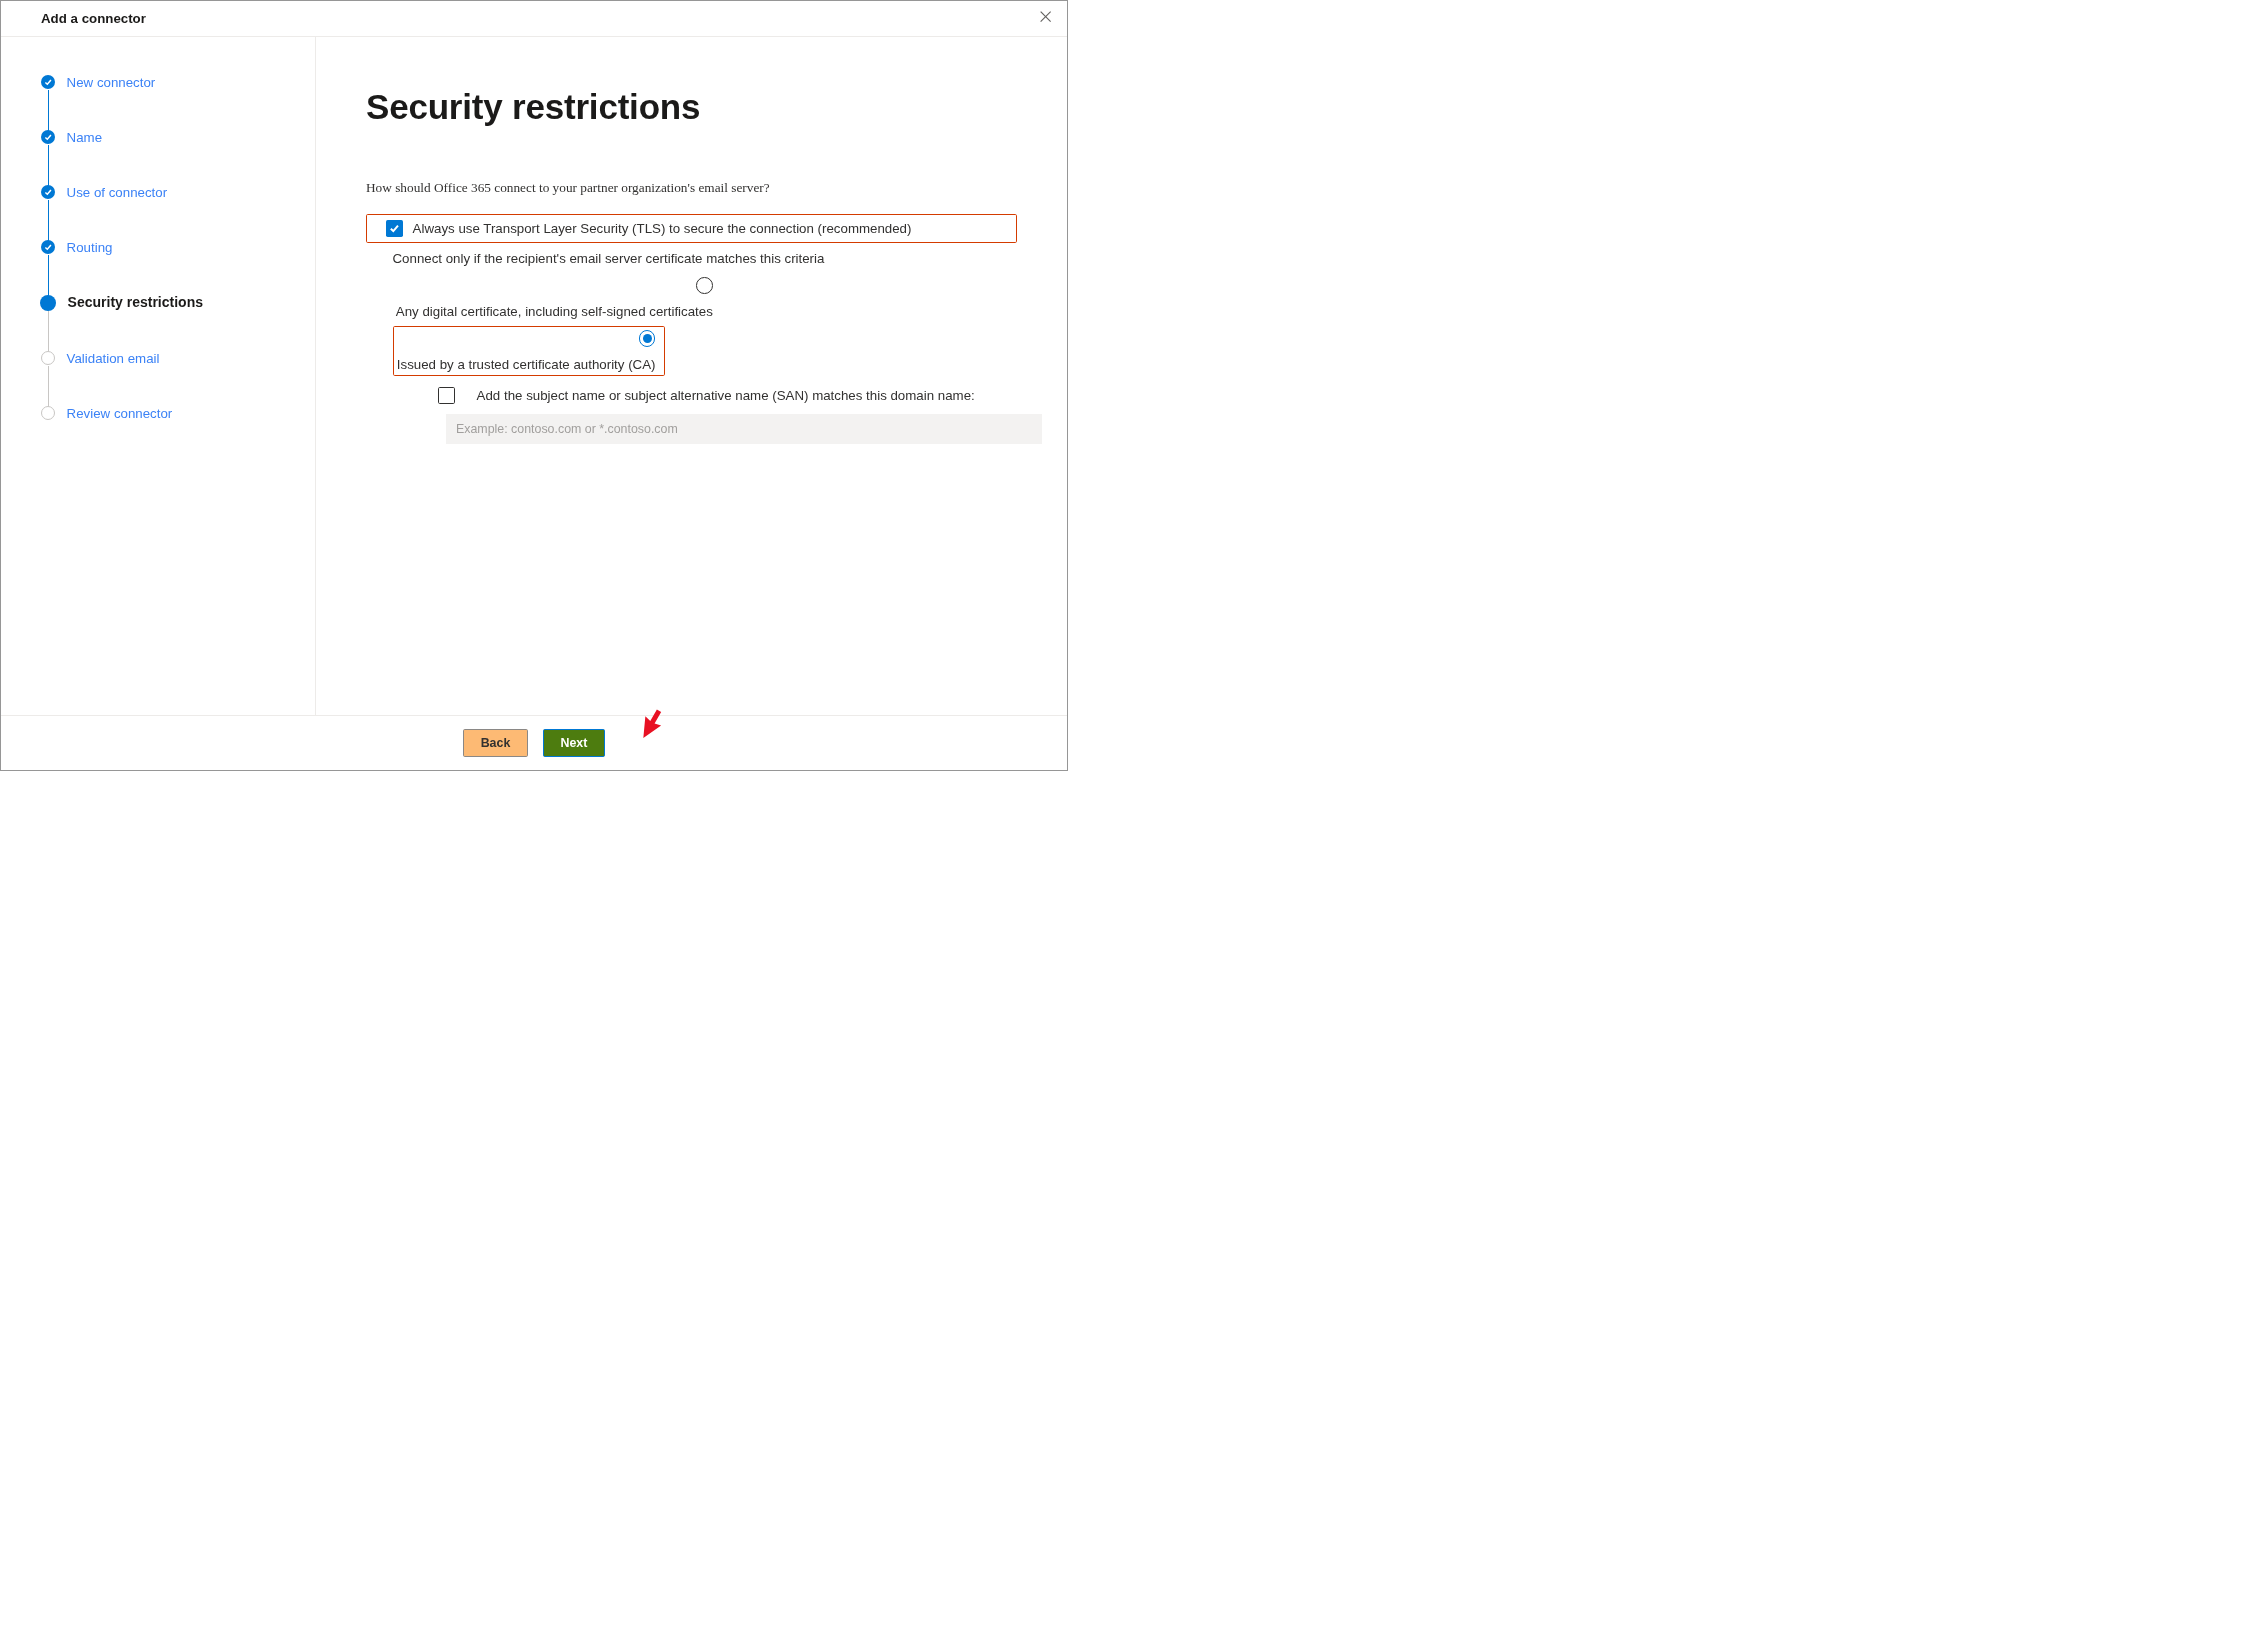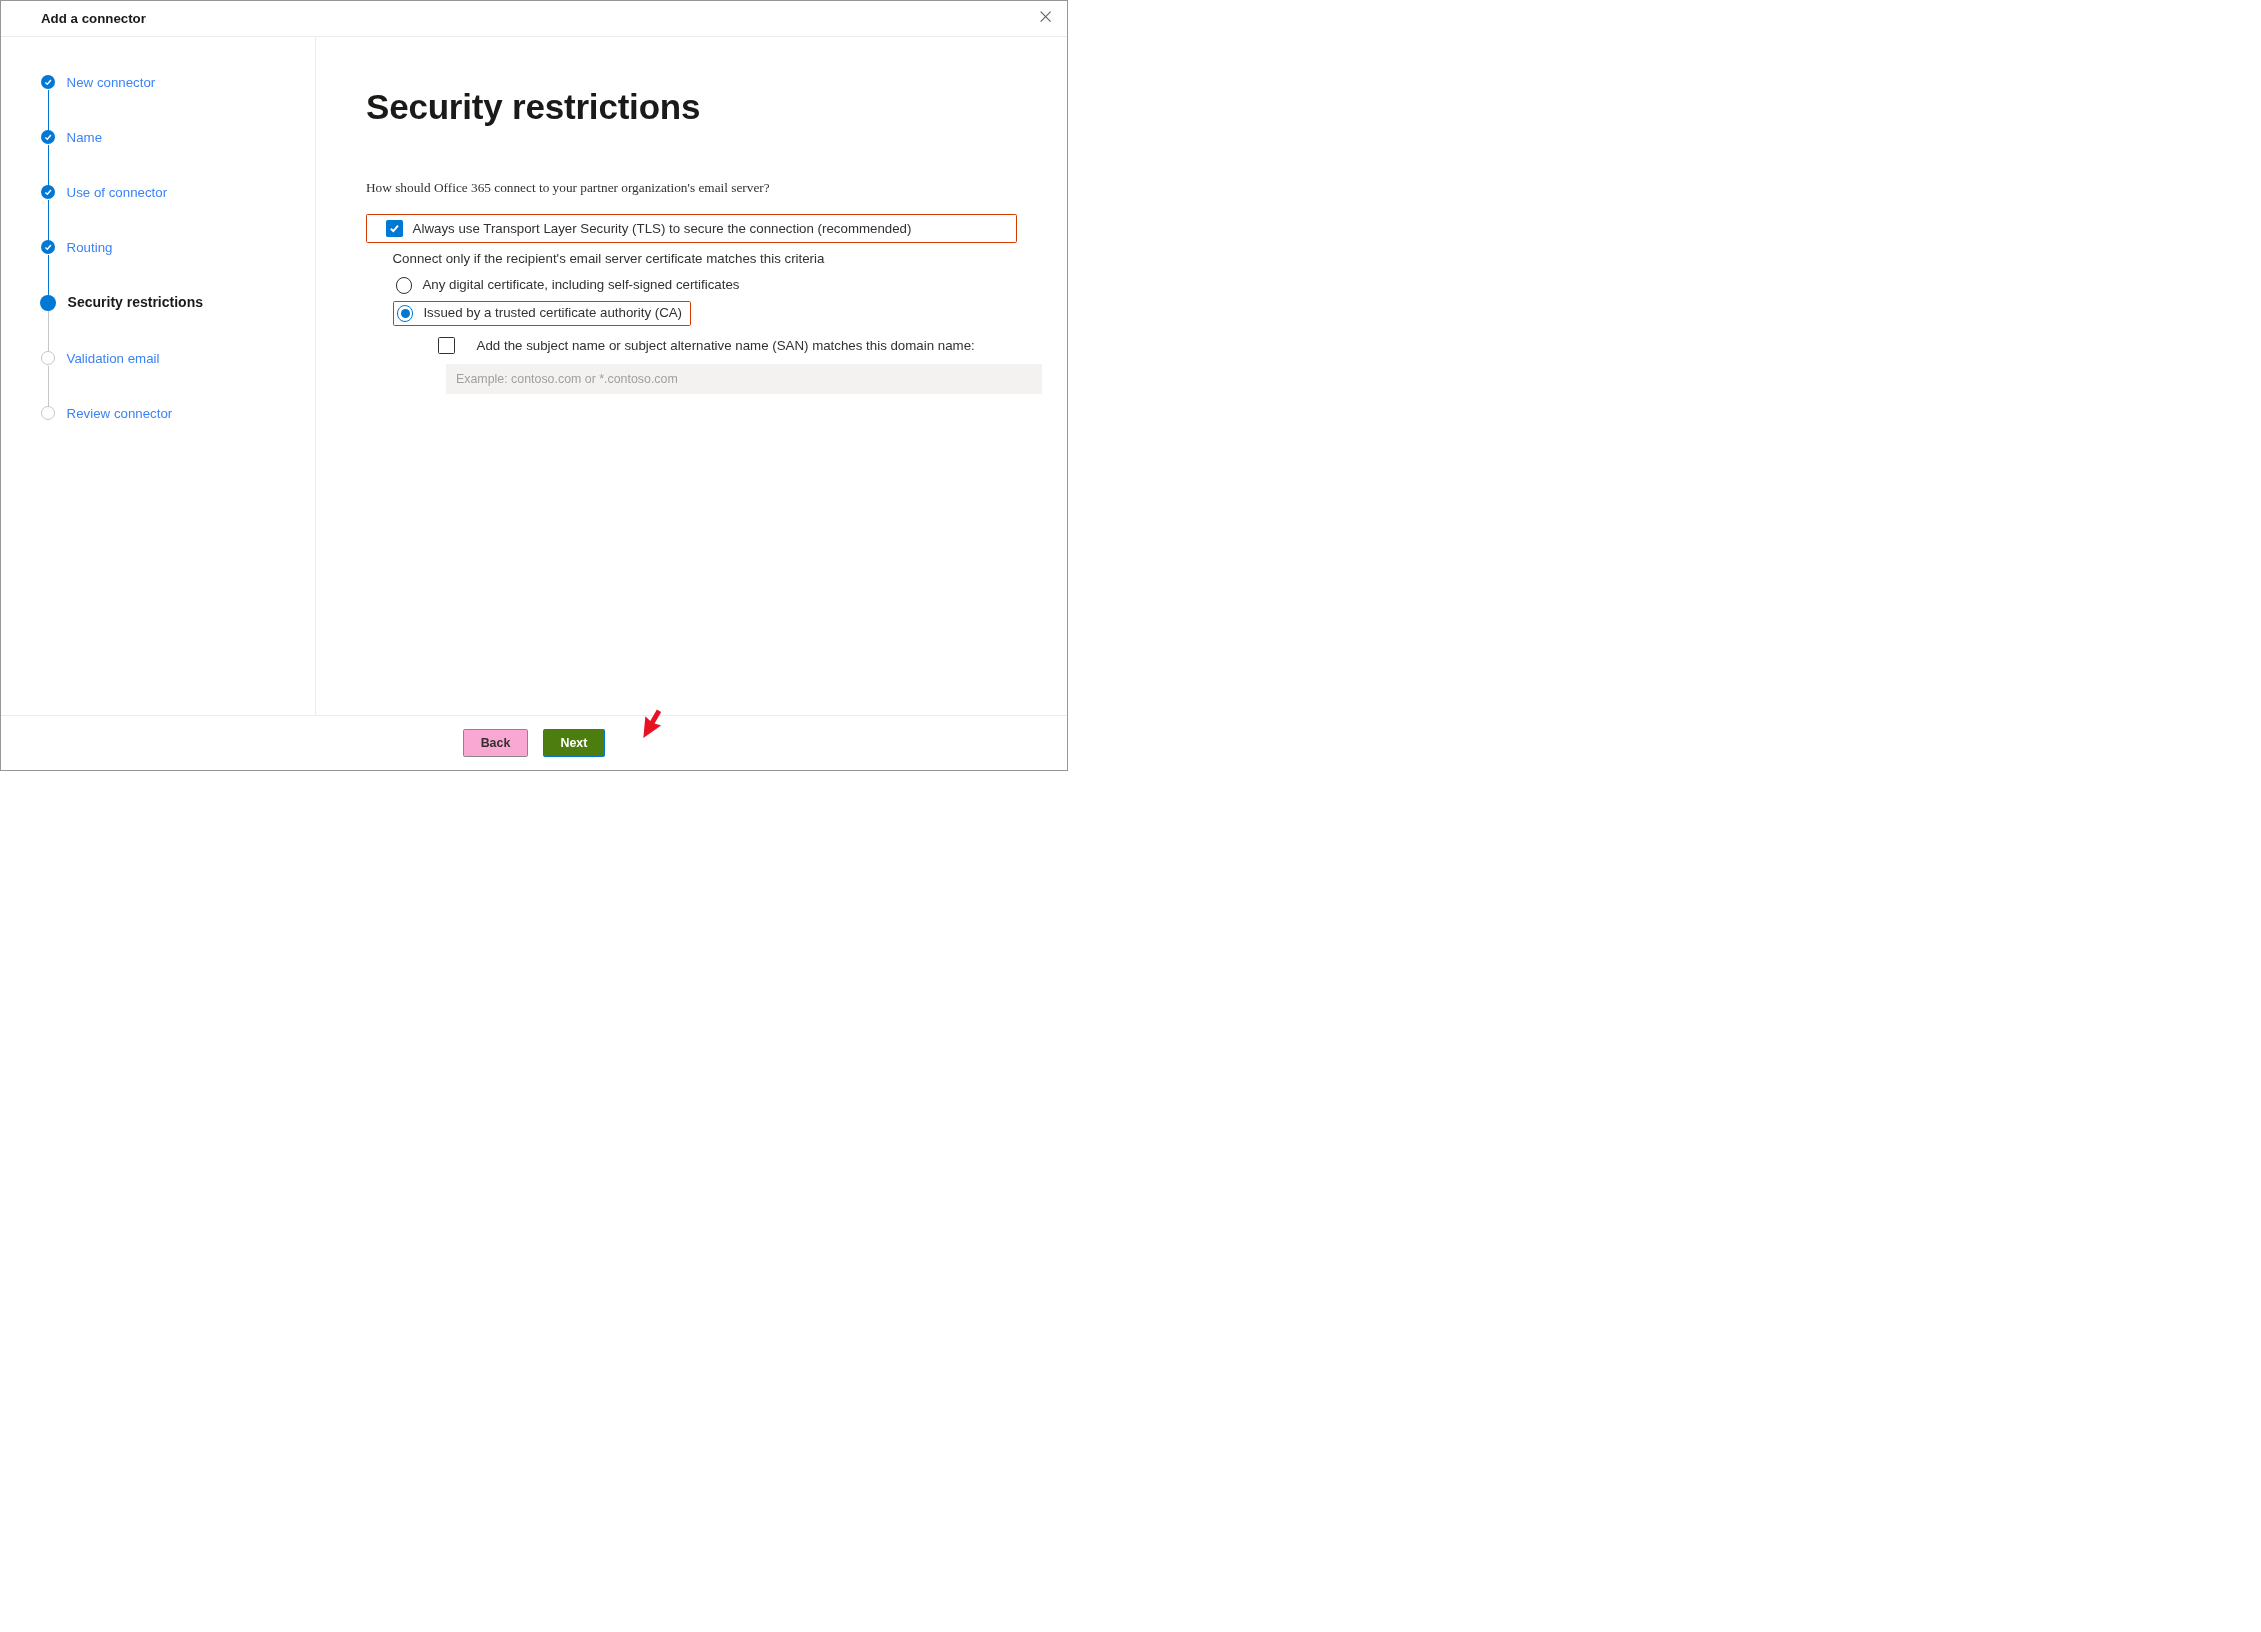--- a/index.html
+++ b/index.html
@@ -181,41 +181,42 @@
   }
   .btn {
     height: 28px;
     padding: 0 16.6px;
     font-size: 12.4px;
     font-weight: 600;
     border-radius: 1.7px;
     cursor: pointer;
   }
   .btn-secondary {
-    background: #f9a8d4;
+    background: #fdba74;
     border: 0.8px solid #8a8886;
     color: #323130;
   }
   .btn-primary {
     background: #4d7c0f;
     border: 0.8px solid #0078d4;
     color: #fff;
   }
   .arrow-annotation {
     position: absolute;
     left: 632px;
     top: -11.6px;
     pointer-events: none;
   }
   .radio-group { margin: 3.3px 0;}
   .radio-wrap {
     display:inline-flex;
-    align-items:flex-start;
+    align-items:flex-end;
     gap:10px;
     padding:3.3px 8.3px 3.3px 3.3px;
+    flex-direction:column;
   }
   .row-pad { margin: 3.3px 0 3.3px 26.5px; }
 </style>
 </head>
 <body>
 
 <div class="window">
 
   <div class="titlebar">
     <span class="titlebar-title">Add a connector</span>

